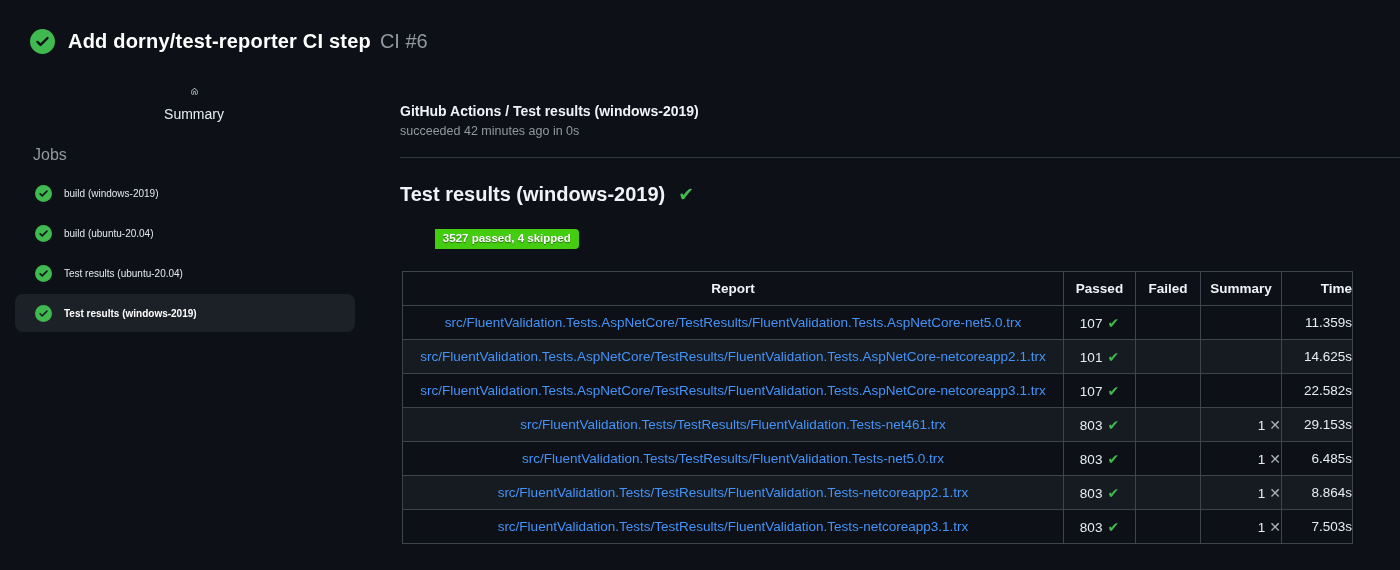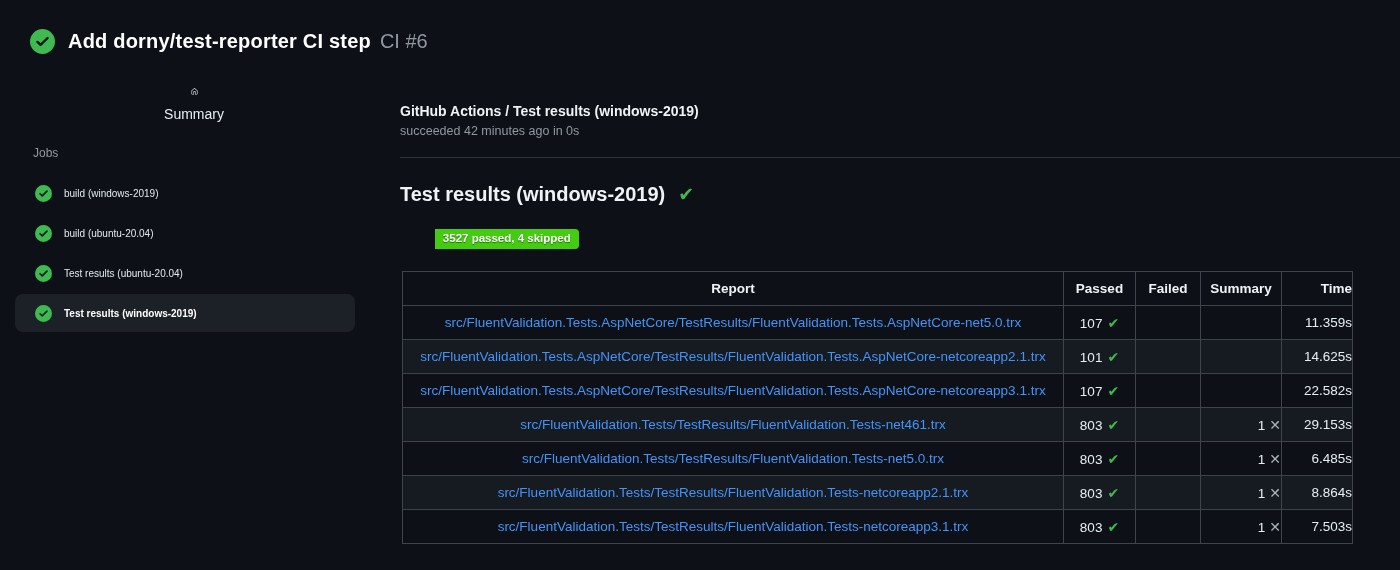--- a/index.html
+++ b/index.html
@@ -12,21 +12,21 @@
   .run-header .status-icon { width:25px; height:25px; flex:0 0 auto; }
   .run-title { font-size:20px; font-weight:bold; color:#ffffff; letter-spacing:.2px; }
   .run-number { font-size:20px; font-weight:normal; color:#9198a1; margin-left:9px; }
 
   
   .sidebar { position:absolute; top:0; left:15px; width:350px; }
   .summary-item { position:absolute; top:88px; left:0; width:340px; height:34px;
     display:flex; align-items:center; gap:11px; padding-left:18px; border-radius:8px; cursor:pointer;flex-direction:column; }
   .summary-item svg { width:17px; height:17px; fill:#dde3ea; }
   .summary-item .lbl { font-size:14px; color:#e6edf3; }
-  .jobs-label { position:absolute; top:146px; left:18px; font-size:12px; color:#9198a1; }
+  .jobs-label { position:absolute; top:146px; left:18px; font-size:16px; color:#9198a1; }
   .job-item { position:absolute; left:0; width:340px; height:38px; display:flex; align-items:center;
     gap:12px; padding-left:20px; border-radius:8px; cursor:pointer; }
   .job-item .ci { width:17px; height:17px; flex:0 0 auto; }
   .job-item .lbl { font-size:10px; color:#e2e8ee; white-space:nowrap; }
   .job-item.j0 { top:174px; } .job-item.j1 { top:214px; } .job-item.j2 { top:254px; }
   .job-item.j3 { top:294px; background:#1c2128; }
   .job-item.j3 .lbl { font-weight:bold; color:#ffffff; }
 
   
   .main { position:absolute; top:0; left:400px; width:1000px; }

